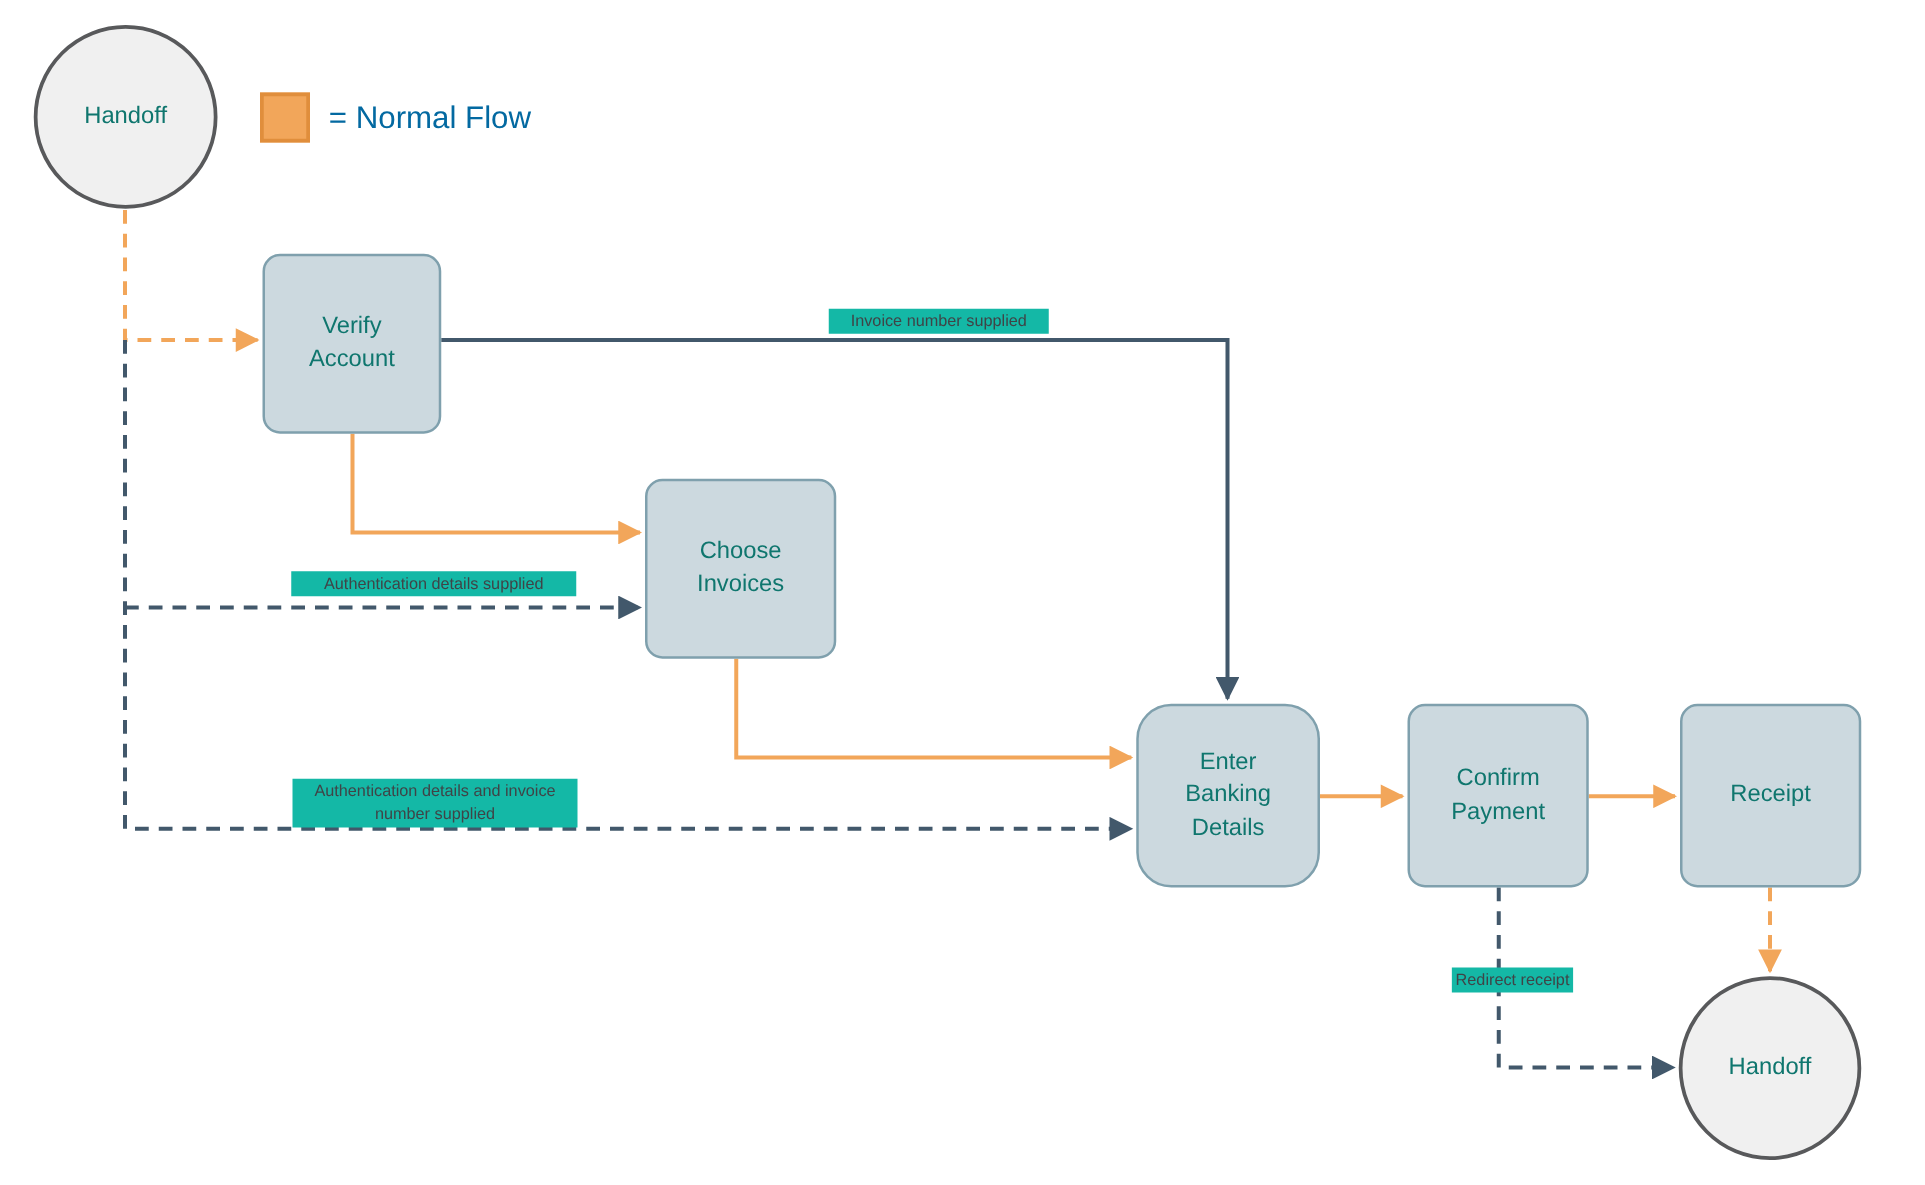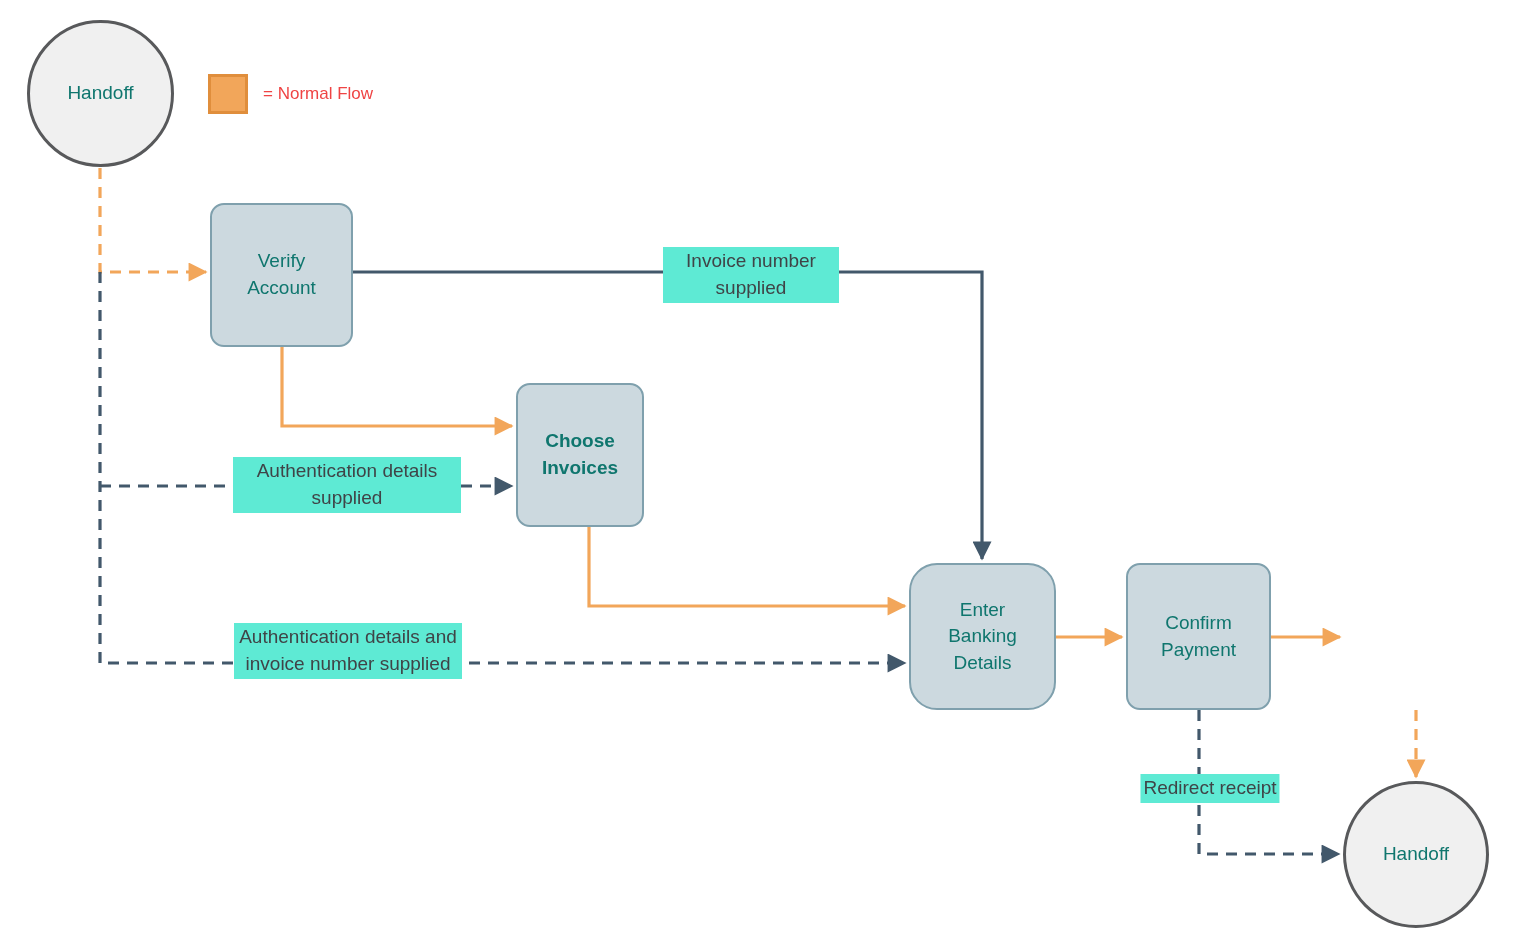--- a/index.html
+++ b/index.html
@@ -50,23 +50,23 @@
     padding: 16px 26px;
   }
   .terminal {
     background: var(--terminal-fill, #F0F0F0);
     border: 3px solid var(--terminal-border, #58595B);
     border-radius: 50%;
   }
   .edge-label {
     position: absolute;
     transform: translateX(-50%);
-    background: #5eead4;
+    background: #14b8a6;
     color: #3f4447;
-    font-size: 19px;
+    font-size: 13px;
     line-height: 1.42;
     text-align: center;
     padding: 1px 3px;
   }
   .edge-label.nowrap { white-space: nowrap; }
 
   .legend {
     position: absolute;
     left: 208px;
     top: 74px;
@@ -74,22 +74,22 @@
     align-items: center;
     gap: 15px;
   }
   .legend-swatch {
     width: 34px;
     height: 34px;
     background: var(--normal-flow, #F2A65A);
     border: 3px solid var(--legend-swatch-border, #E08E3C);
   }
   .legend-label {
-    font-size: 17px;
-    color: #ef4444;
+    font-size: 25px;
+    color: #0369a1;
   }
 </style>
 </head>
 <body>
 
 <div class="canvas">
 
   <svg class="edges" viewBox="0 0 1540 948" xmlns="http://www.w3.org/2000/svg">
     <defs>
       <marker id="arrow-orange" viewBox="0 0 12 12" refX="11" refY="6" markerWidth="21" markerHeight="19" markerUnits="userSpaceOnUse" orient="auto">
@@ -135,30 +135,33 @@
   </div>
 
   <div class="node terminal" style="left:27px; top:20px; width:147px; height:147px;">
     <span>Handoff</span>
   </div>
 
   <div class="node process" style="left:210px; top:203px; width:143px; height:144px;">
     <span>Verify Account</span>
   </div>
 
-  <div class="node process" style="left:516px; top:383px; width:128px; height:144px;font-weight:bold;">
+  <div class="node process" style="left:516px; top:383px; width:153px; height:144px;">
     <span>Choose Invoices</span>
   </div>
 
   <div class="node process" style="left:909px; top:563px; width:147px; height:147px;border-radius:28px;">
     <span>Enter Banking Details</span>
   </div>
 
   <div class="node process" style="left:1126px; top:563px; width:145px; height:147px;">
     <span>Confirm Payment</span>
   </div>
 
+  <div class="node process" style="left:1344px; top:563px; width:145px; height:147px;">
+    <span>Receipt</span>
+  </div>
 
   <div class="node terminal" style="left:1343px; top:781px; width:146px; height:147px;">
     <span>Handoff</span>
   </div>
 
 </div>
 
 </body></html>

